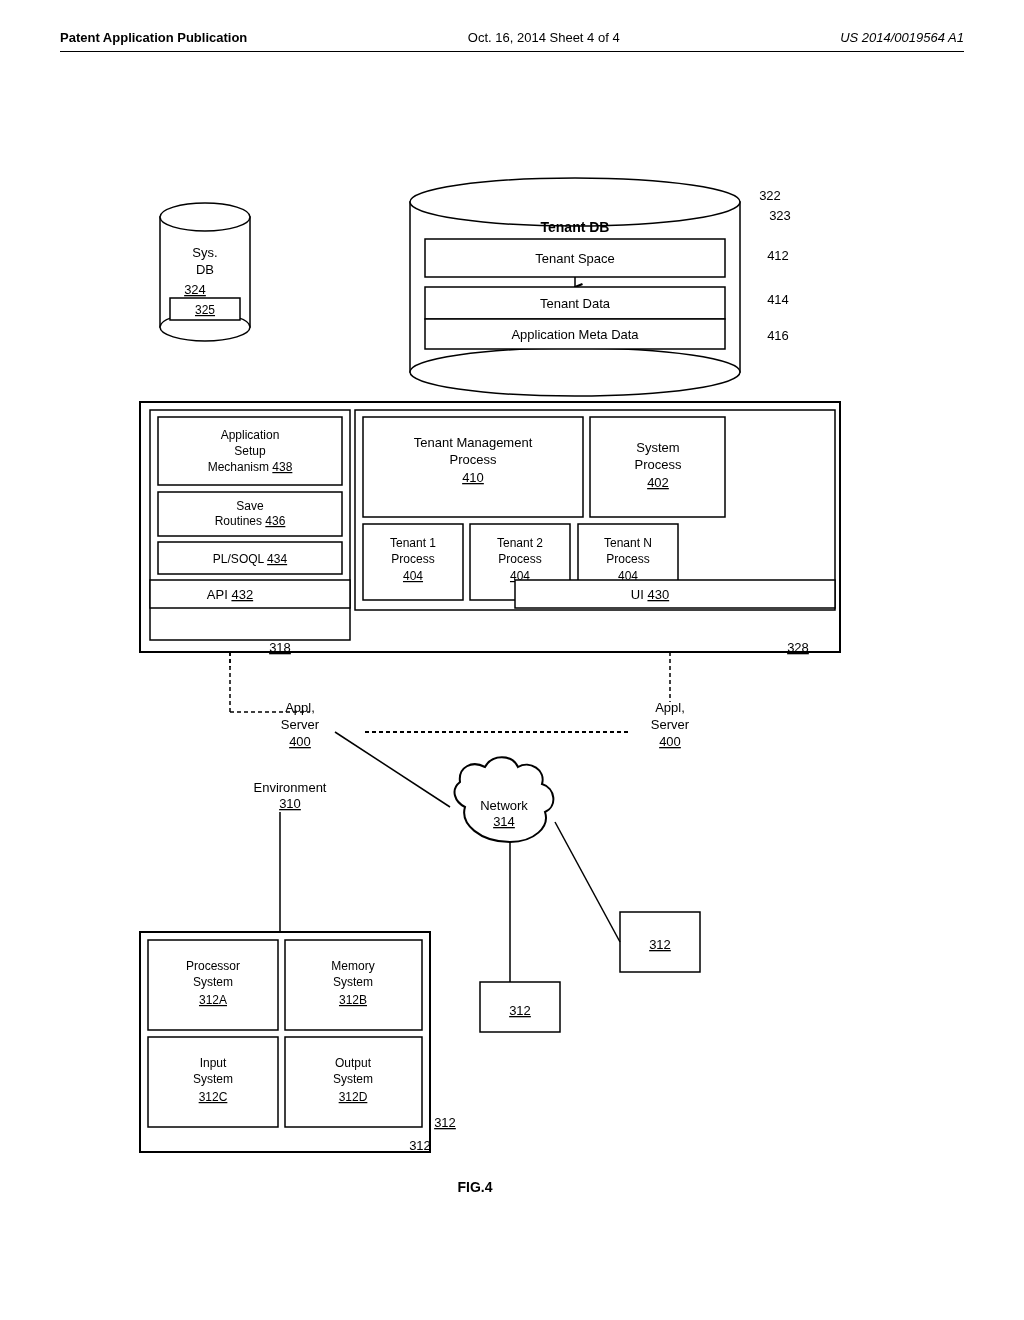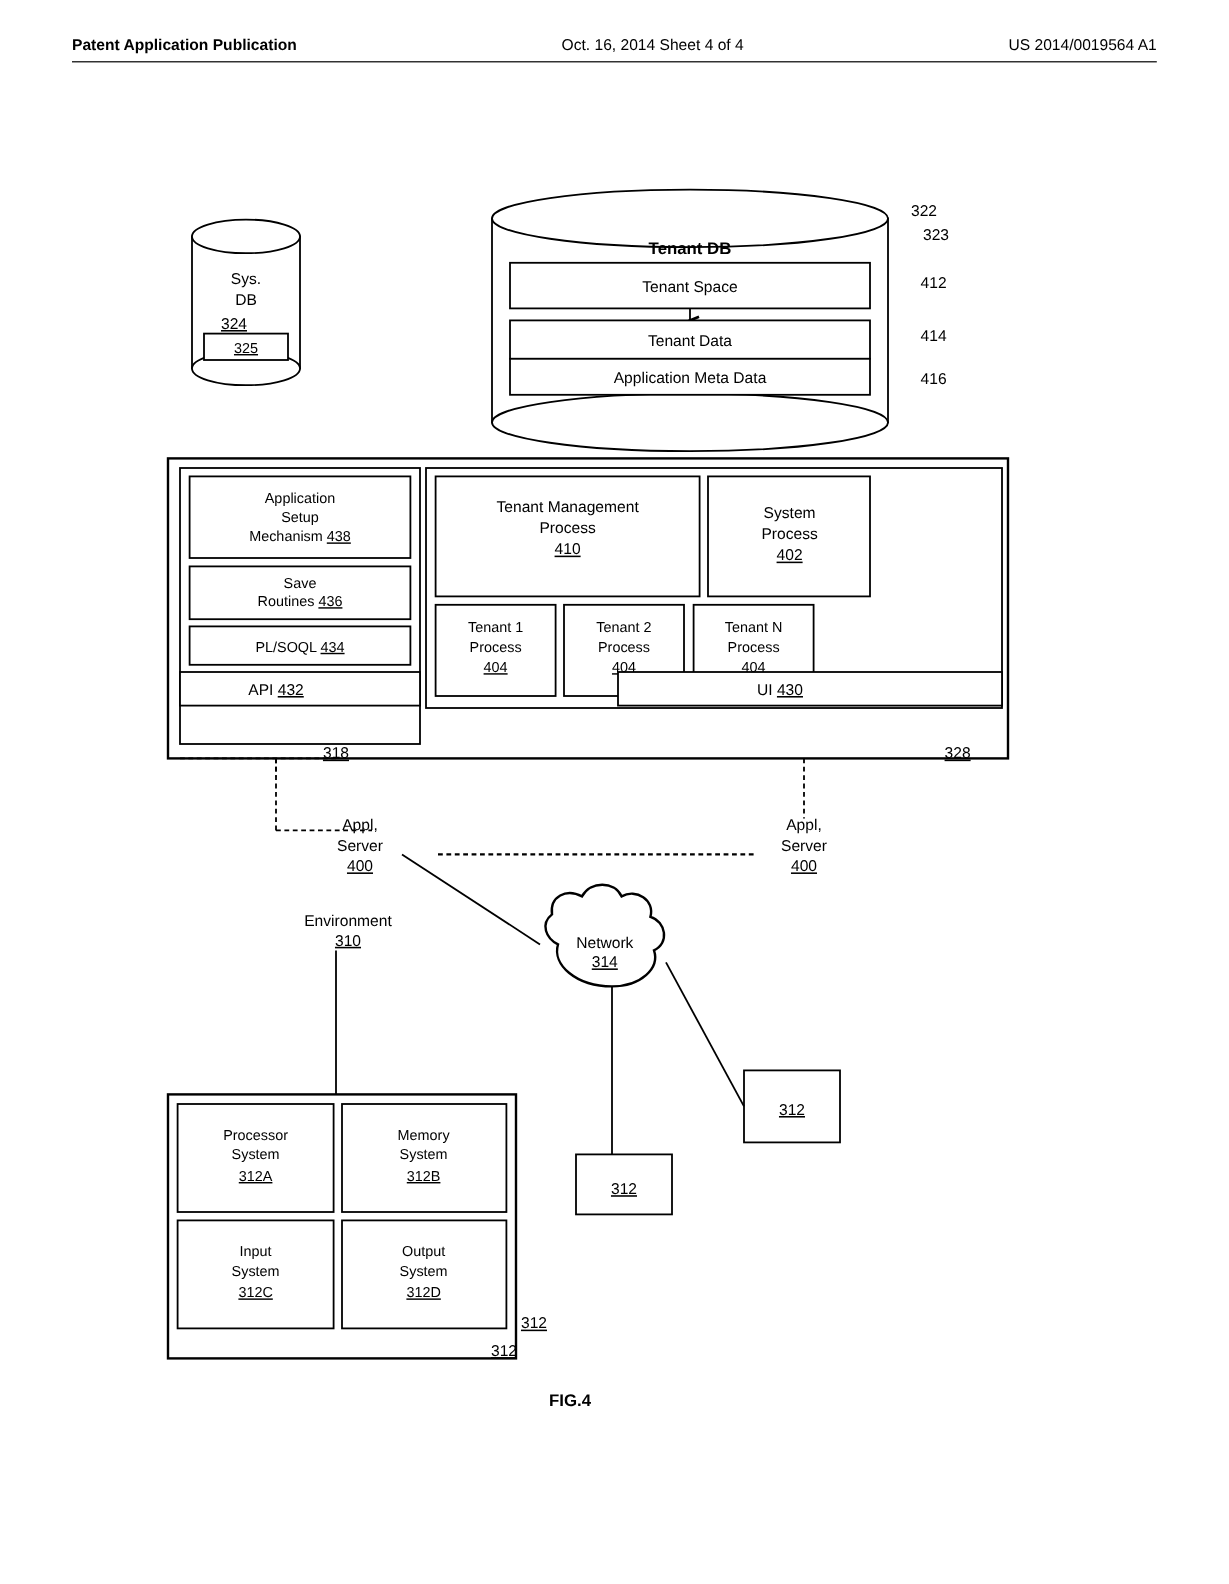--- a/index.html
+++ b/index.html
@@ -18,25 +18,25 @@
       position: relative;
     }
 
     
     .header {
       display: flex;
       justify-content: space-between;
       align-items: baseline;
       border-bottom: 1px solid #000;
       padding-bottom: 6px;
-      margin-bottom: 40px;
+      margin-bottom: 60px;
     }
     .header-left { font-size: 13px; font-weight: bold; }
     .header-center { font-size: 13px; }
-    .header-right { font-size: 13px; }
+    .header-right { font-size: 13px; font-style: italic; }
 
     
     .diagram {
       position: relative;
       width: 100%;
       height: 1180px;
     }
   </style>
 </head>
 <body>

